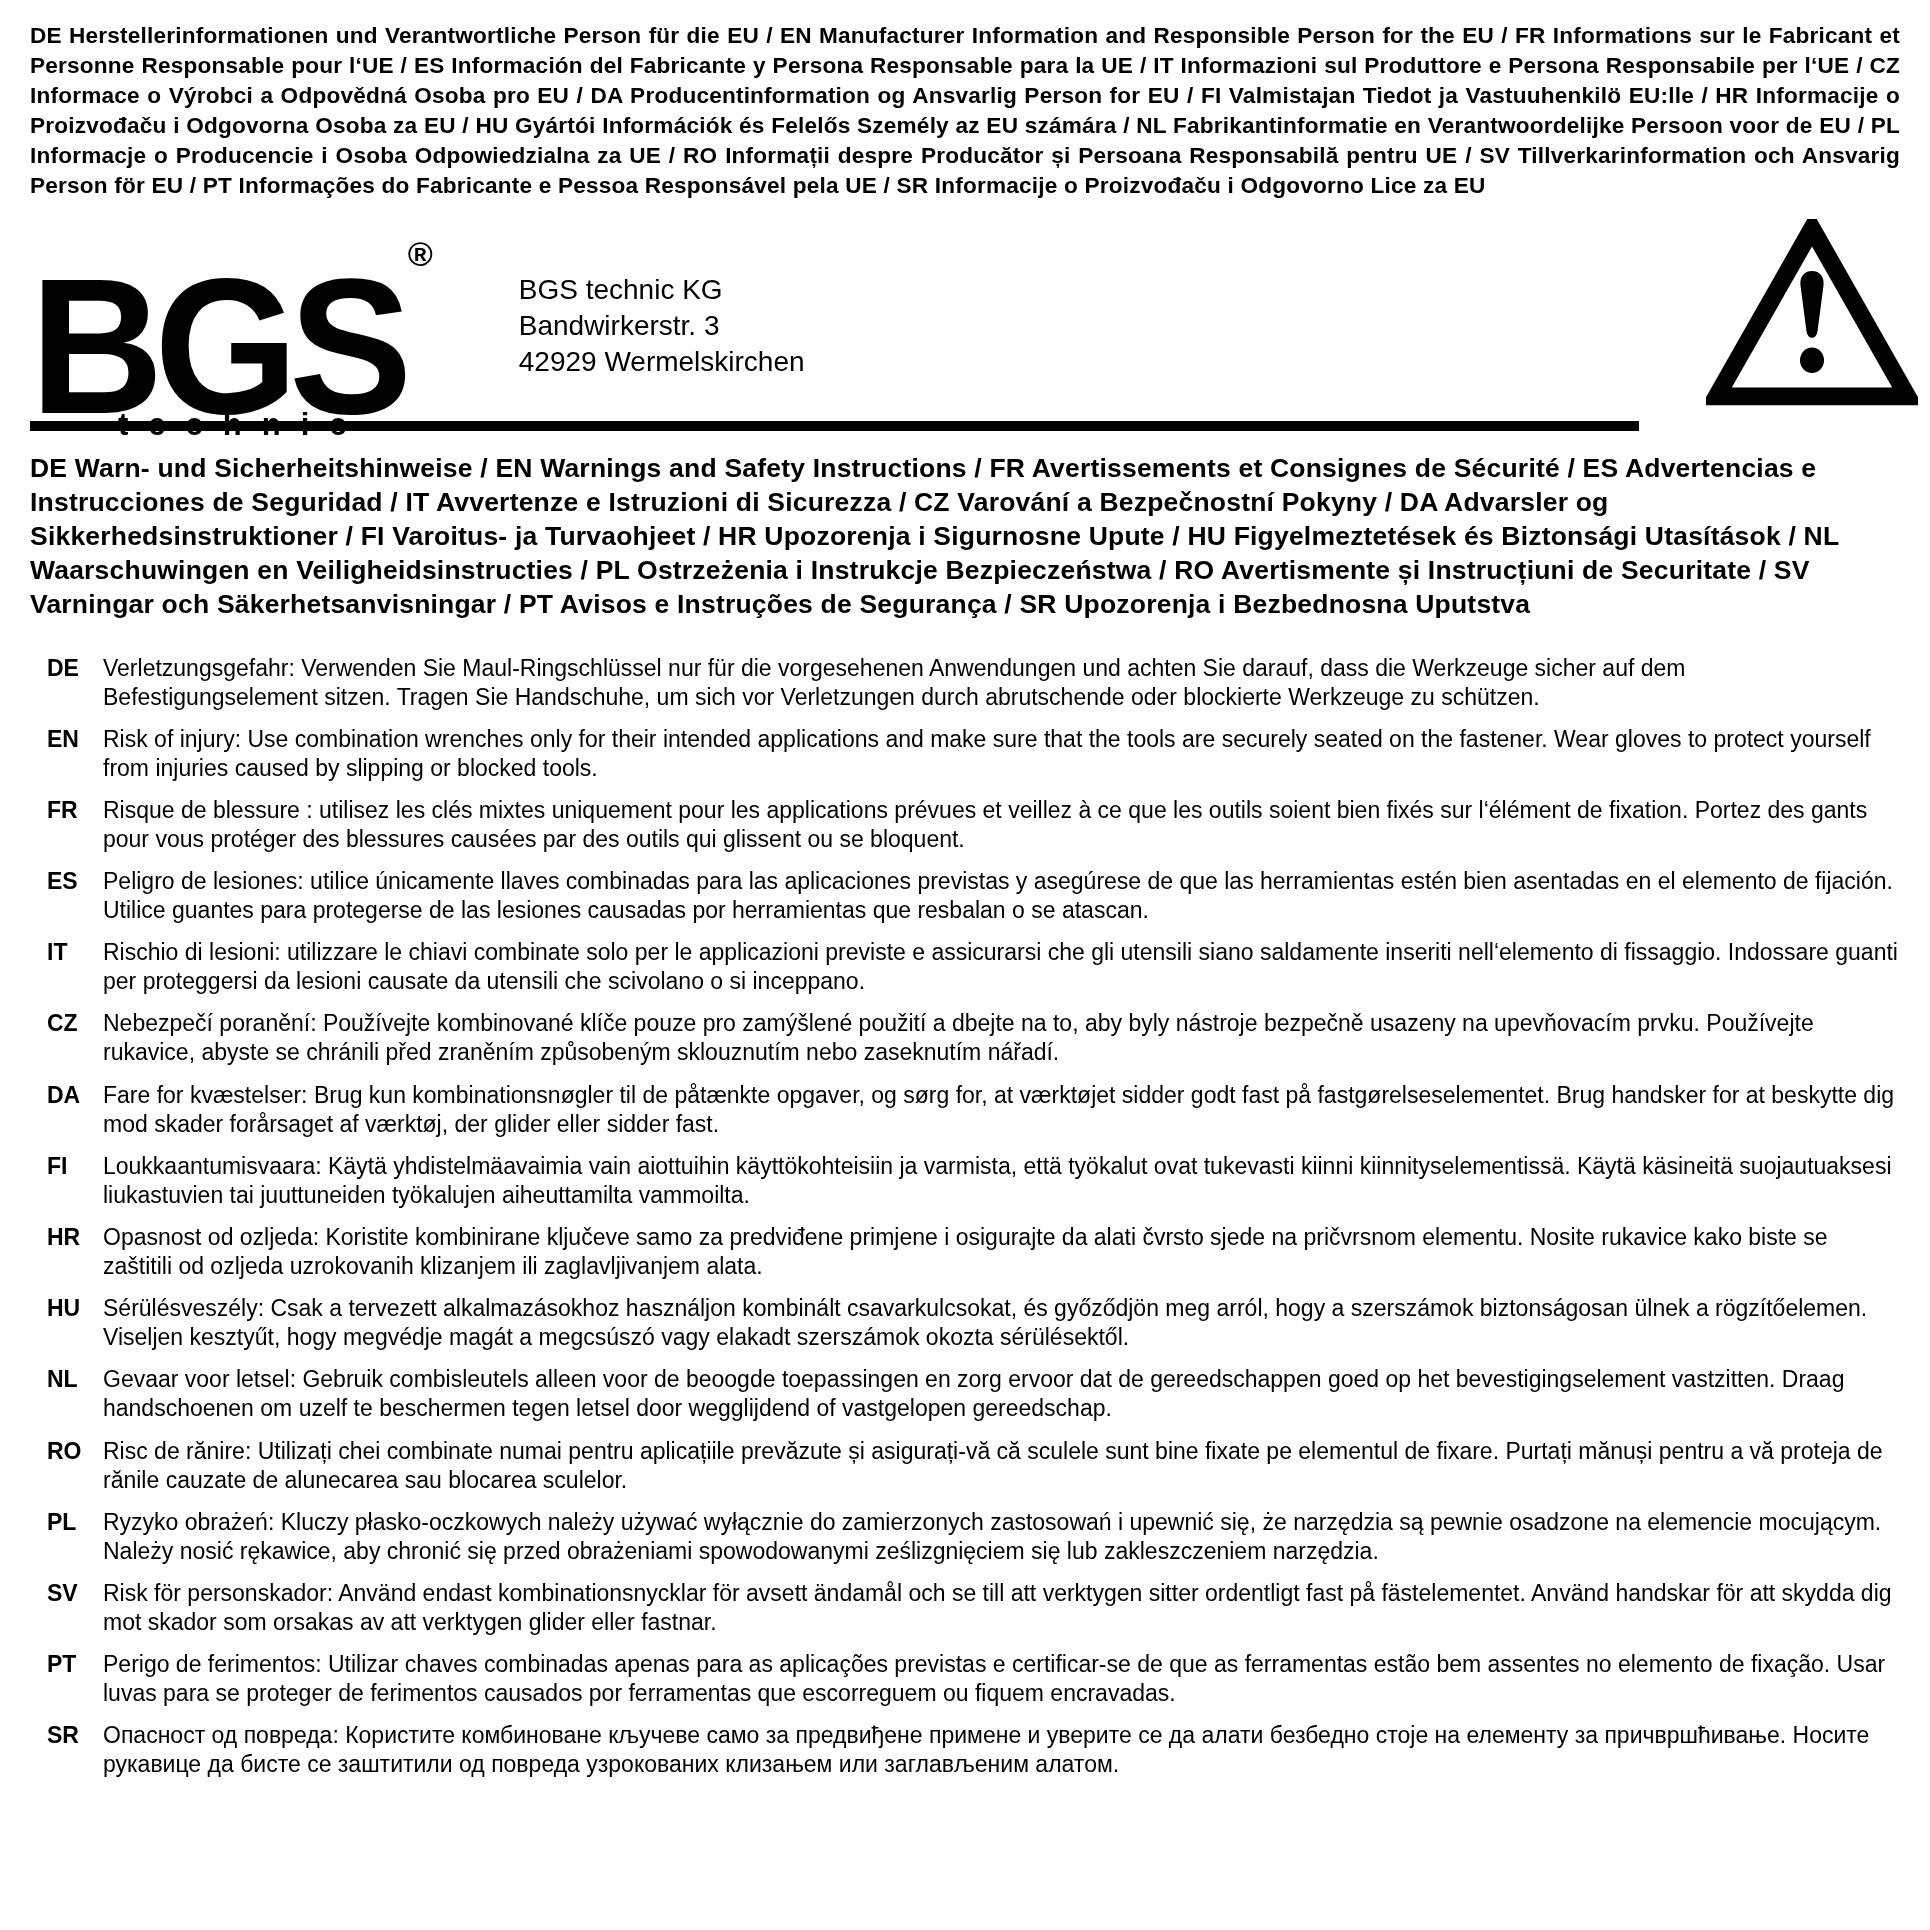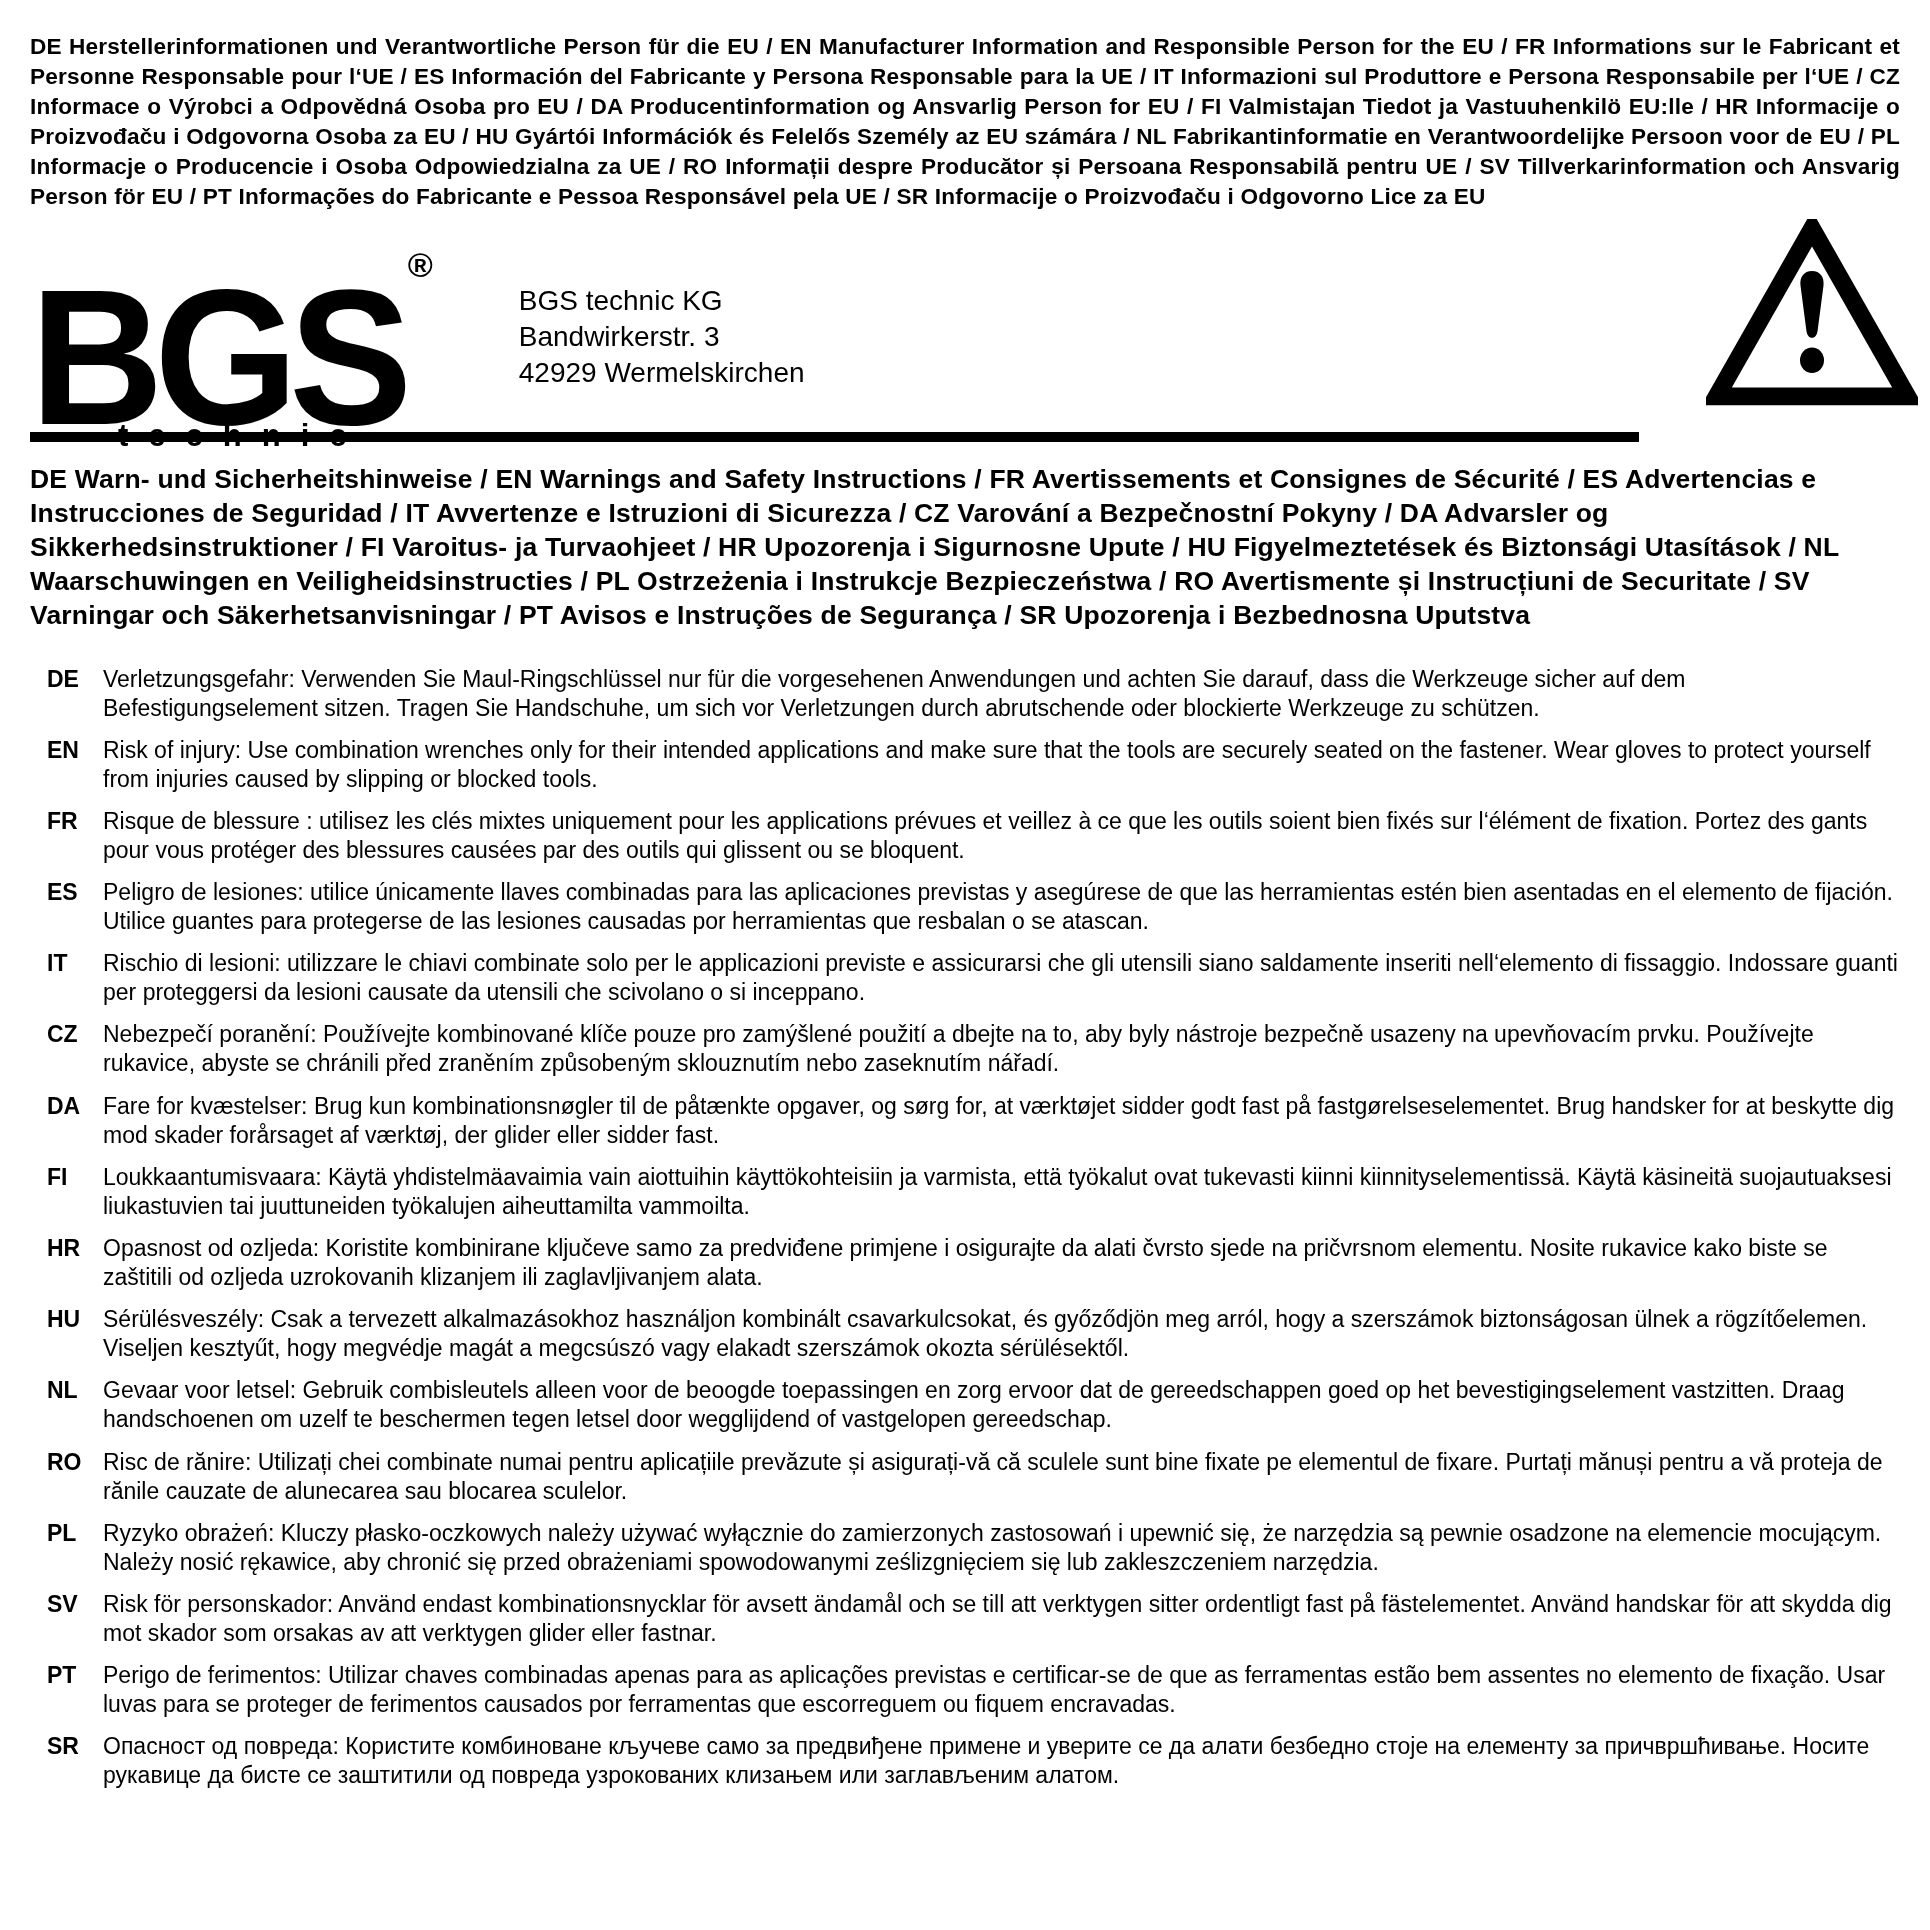--- a/index.html
+++ b/index.html
@@ -13,21 +13,21 @@
     font-family: "Liberation Sans", sans-serif;
     color: #000000;
     position: relative;
     overflow: hidden;
   }
   .page {
     position: relative;
     width: 1930px;
     height: 1930px;
     box-sizing: border-box;
-    padding: 32px 30px 0 30px;
+    padding: 21px 30px 0 30px;
   }
   
   .top-header {
     font-size: 22.6px;
     font-weight: bold;
     line-height: 30px;
     text-align: justify;
     letter-spacing: 0.2px;
   }
   

